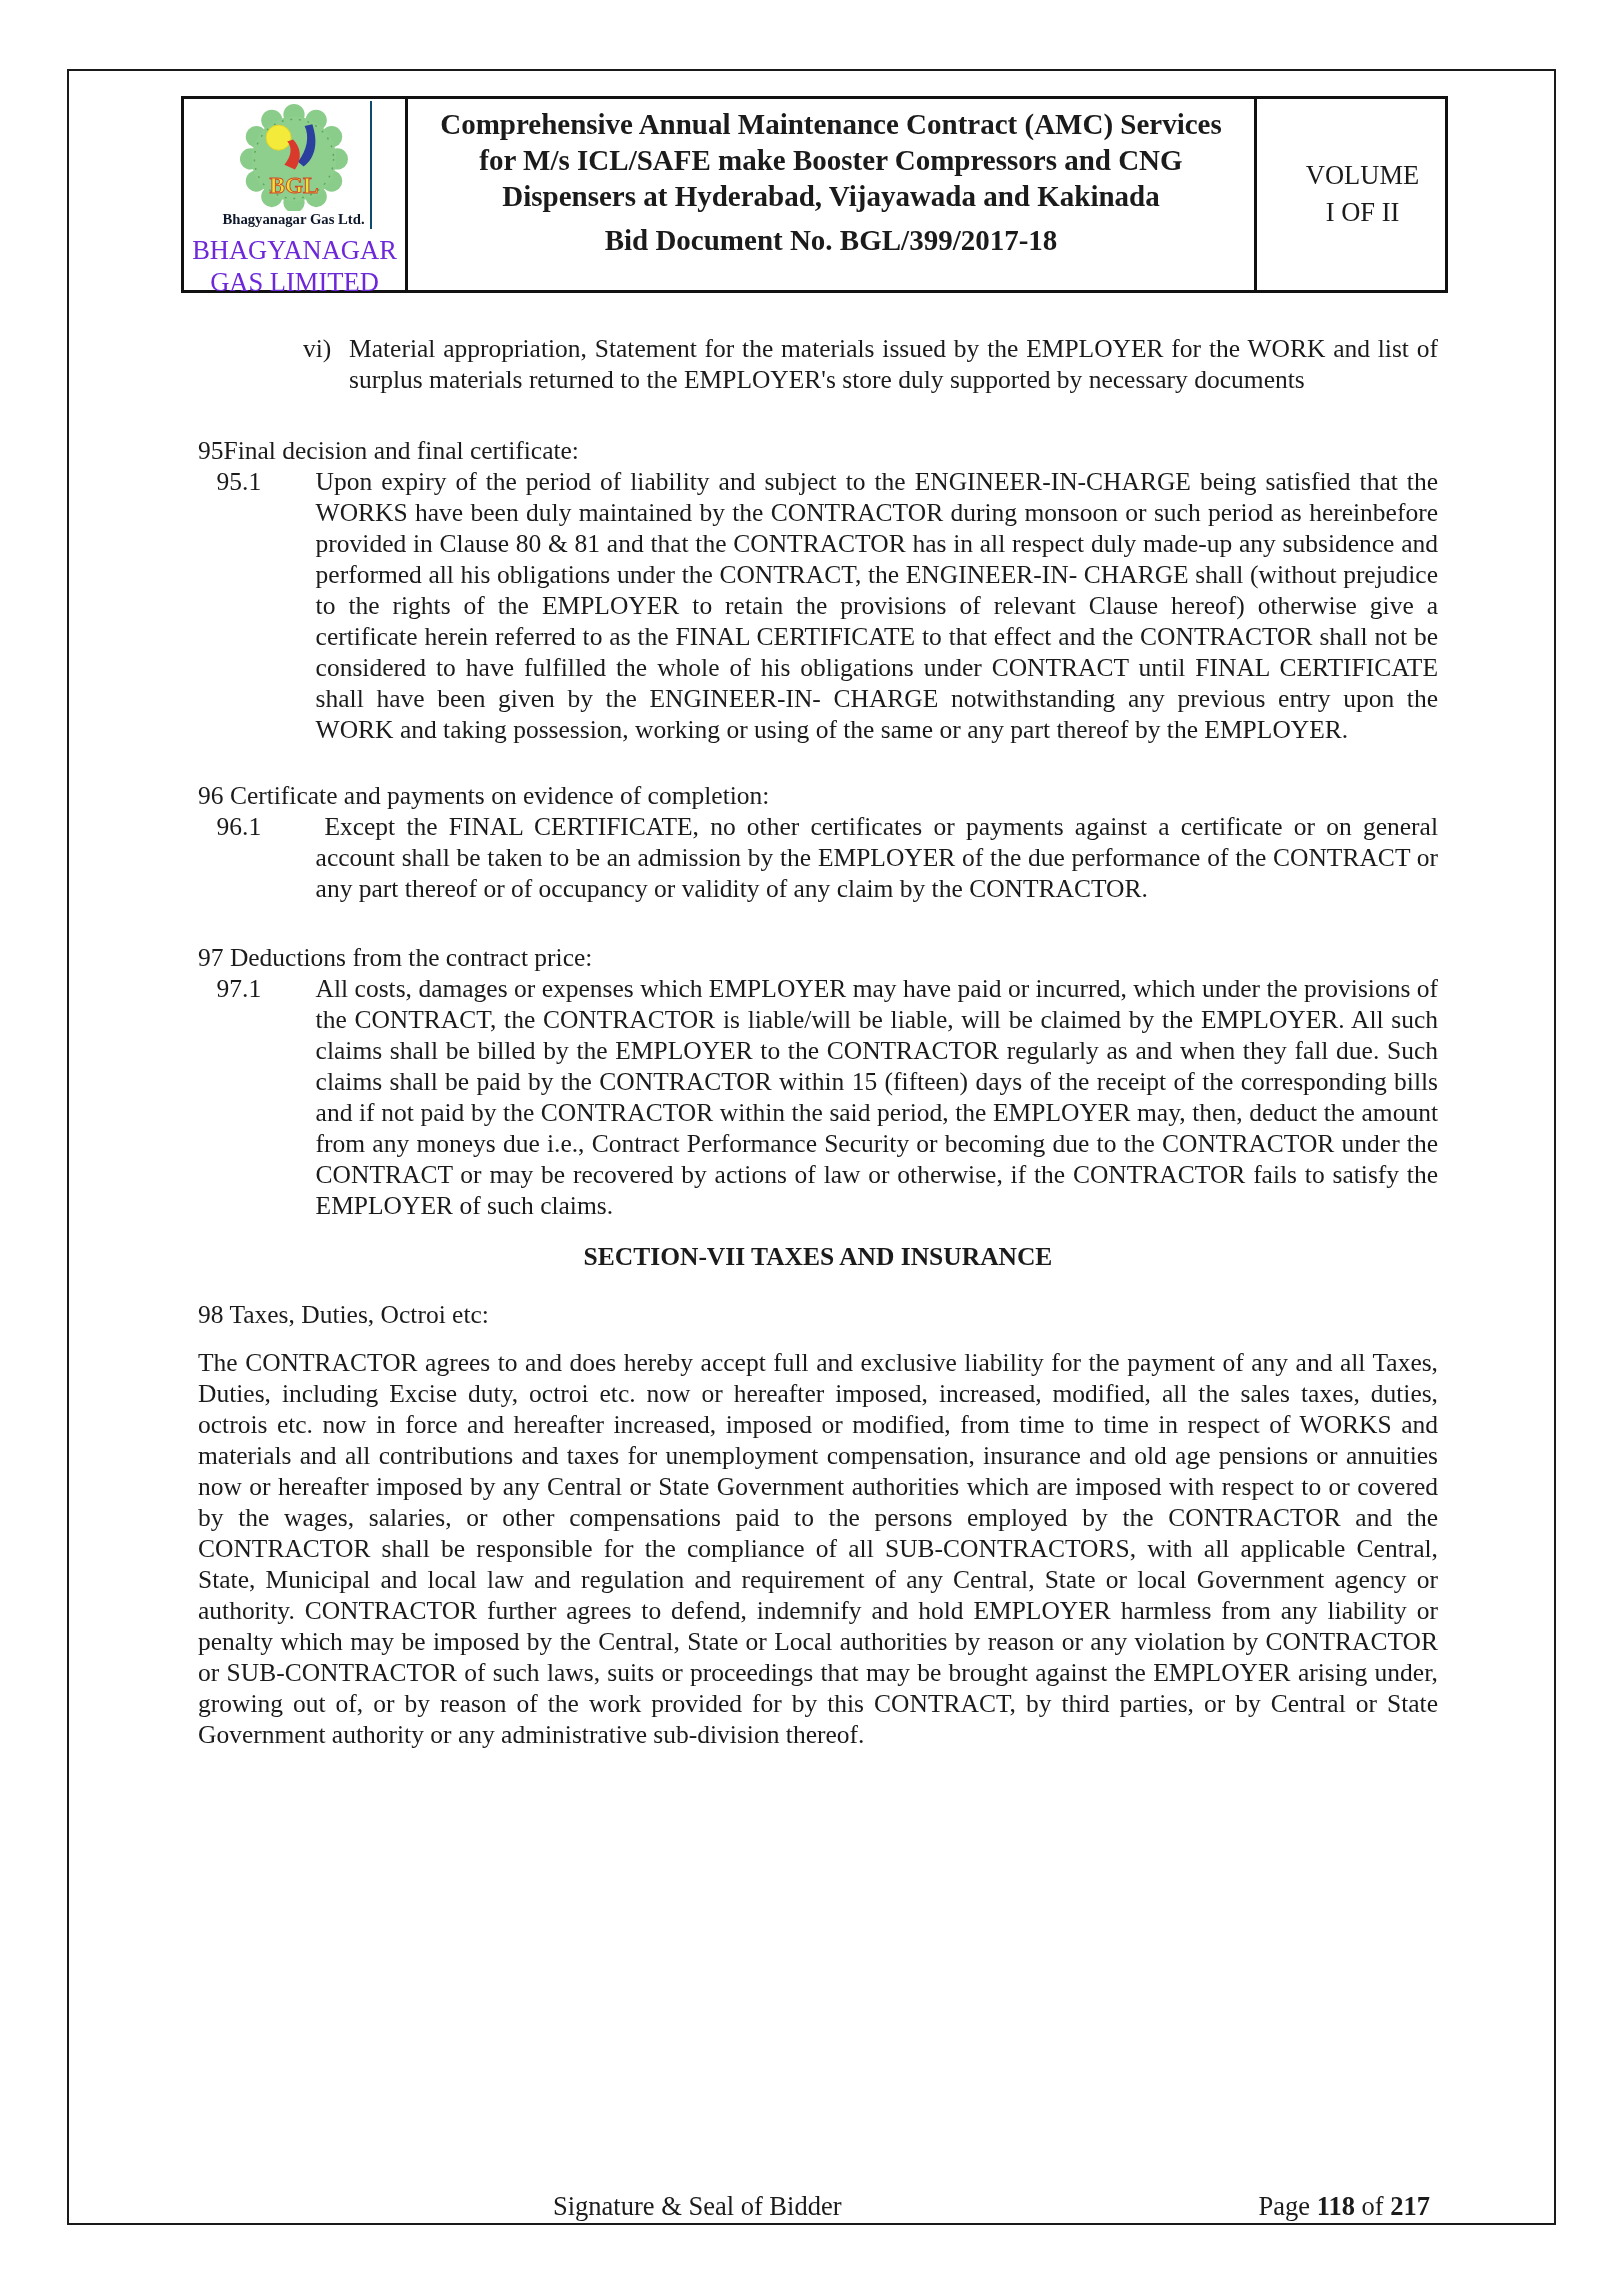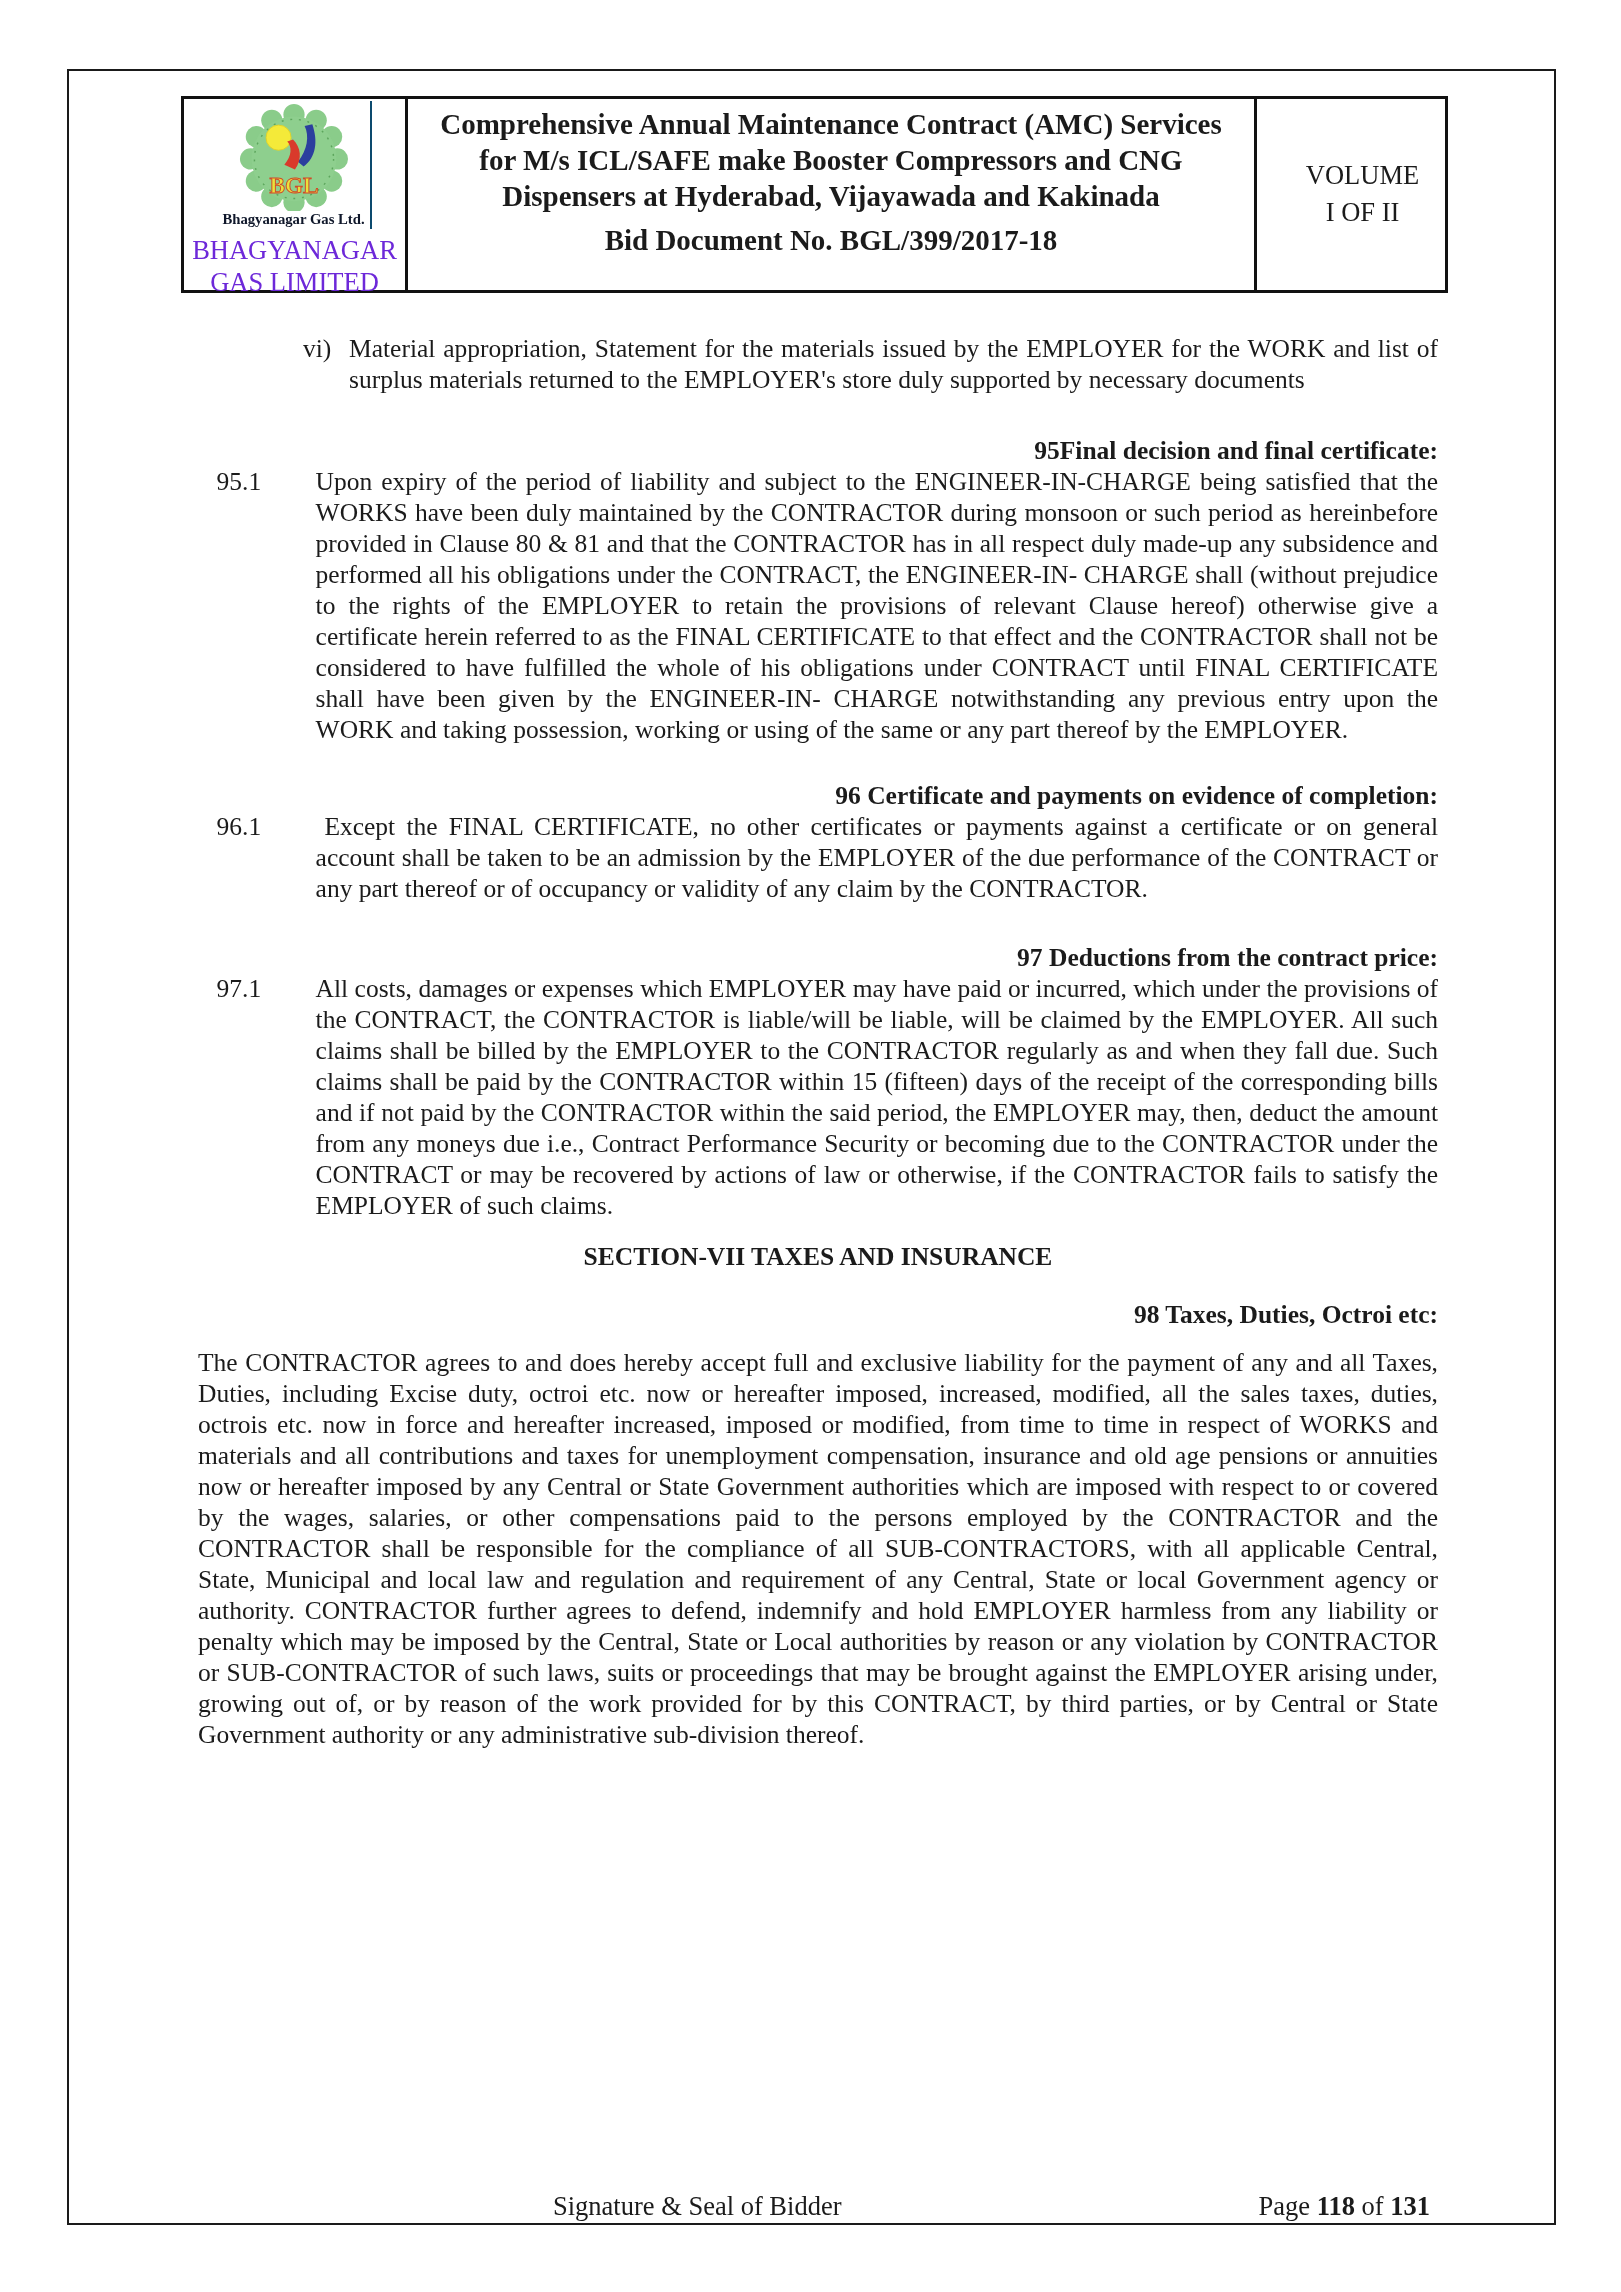--- a/index.html
+++ b/index.html
@@ -42,21 +42,21 @@
     align-items:center;font-size:26.5px;line-height:37px;padding-left:23px;
   }
   
   .doc-body{
     position:absolute;left:129px;top:262px;width:1240px;
     font-size:25.5px;line-height:31px;
   }
   .item-vi{display:flex;margin-left:105px;}
   .item-vi-label{width:46px;flex:none;}
   .item-vi-text{flex:1;text-align:justify;}
-  .sec-heading{font-weight:bold;margin-top:0;text-align:right;}
+  .sec-heading{font-weight:normal;margin-top:0;}
   .clause{display:flex;}
   .clause-num{margin-left:18.6px;width:99px;flex:none;}
   .clause-text{flex:1;text-align:justify;}
   .mt-vi{margin-top:40px;}
   .mt-96{margin-top:35px;}
   .mt-97{margin-top:38px;}
   .section-title{margin-top:19.6px;text-align:center;font-weight:bold;}
   .mt-98{margin-top:27.4px;}
   .mt-98c{margin-top:16.7px;}
   .indent-first{text-indent:8.8px;}
@@ -148,17 +148,17 @@
     <div class="clause mt-98c">
       <div class="clause-text">
         <div style="text-align:justify;">The CONTRACTOR agrees to and does hereby accept full and exclusive liability for the payment of any and all Taxes, Duties, including Excise duty, octroi etc. now or hereafter imposed, increased, modified, all the sales taxes, duties, octrois etc. now in force and hereafter increased, imposed or modified, from time to time in respect of WORKS and materials and all contributions and taxes for unemployment compensation, insurance and old age pensions or annuities now or hereafter imposed by any Central or State Government authorities which are imposed with respect to or covered by the wages, salaries, or other compensations paid to the persons employed by the CONTRACTOR and the CONTRACTOR shall be responsible for the compliance of all SUB-CONTRACTORS, with all applicable Central, State, Municipal and local law and regulation and requirement of any Central, State or local Government agency or authority. CONTRACTOR further agrees to defend, indemnify and hold EMPLOYER harmless from any liability or penalty which may be imposed by the Central, State or Local authorities by reason or any violation by CONTRACTOR or SUB-CONTRACTOR of such laws, suits or proceedings that may be brought against the EMPLOYER arising under, growing out of, or by reason of the work provided for by this CONTRACT, by third parties, or by Central or State Government authority or any administrative sub-division thereof.</div>
       </div>
     </div>
 
   </div>
 
   <div class="footer">
     <span class="footer-signature">Signature &amp; Seal of Bidder</span>
-    <span class="footer-page"><span>Page</span>&nbsp;<b>118</b>&nbsp;<span>of</span>&nbsp;<b>131</b></span>
+    <span class="footer-page"><span>Page</span>&nbsp;<b>118</b>&nbsp;<span>of</span>&nbsp;<b>217</b></span>
   </div>
 
 </div>
 
 
 </body></html>

